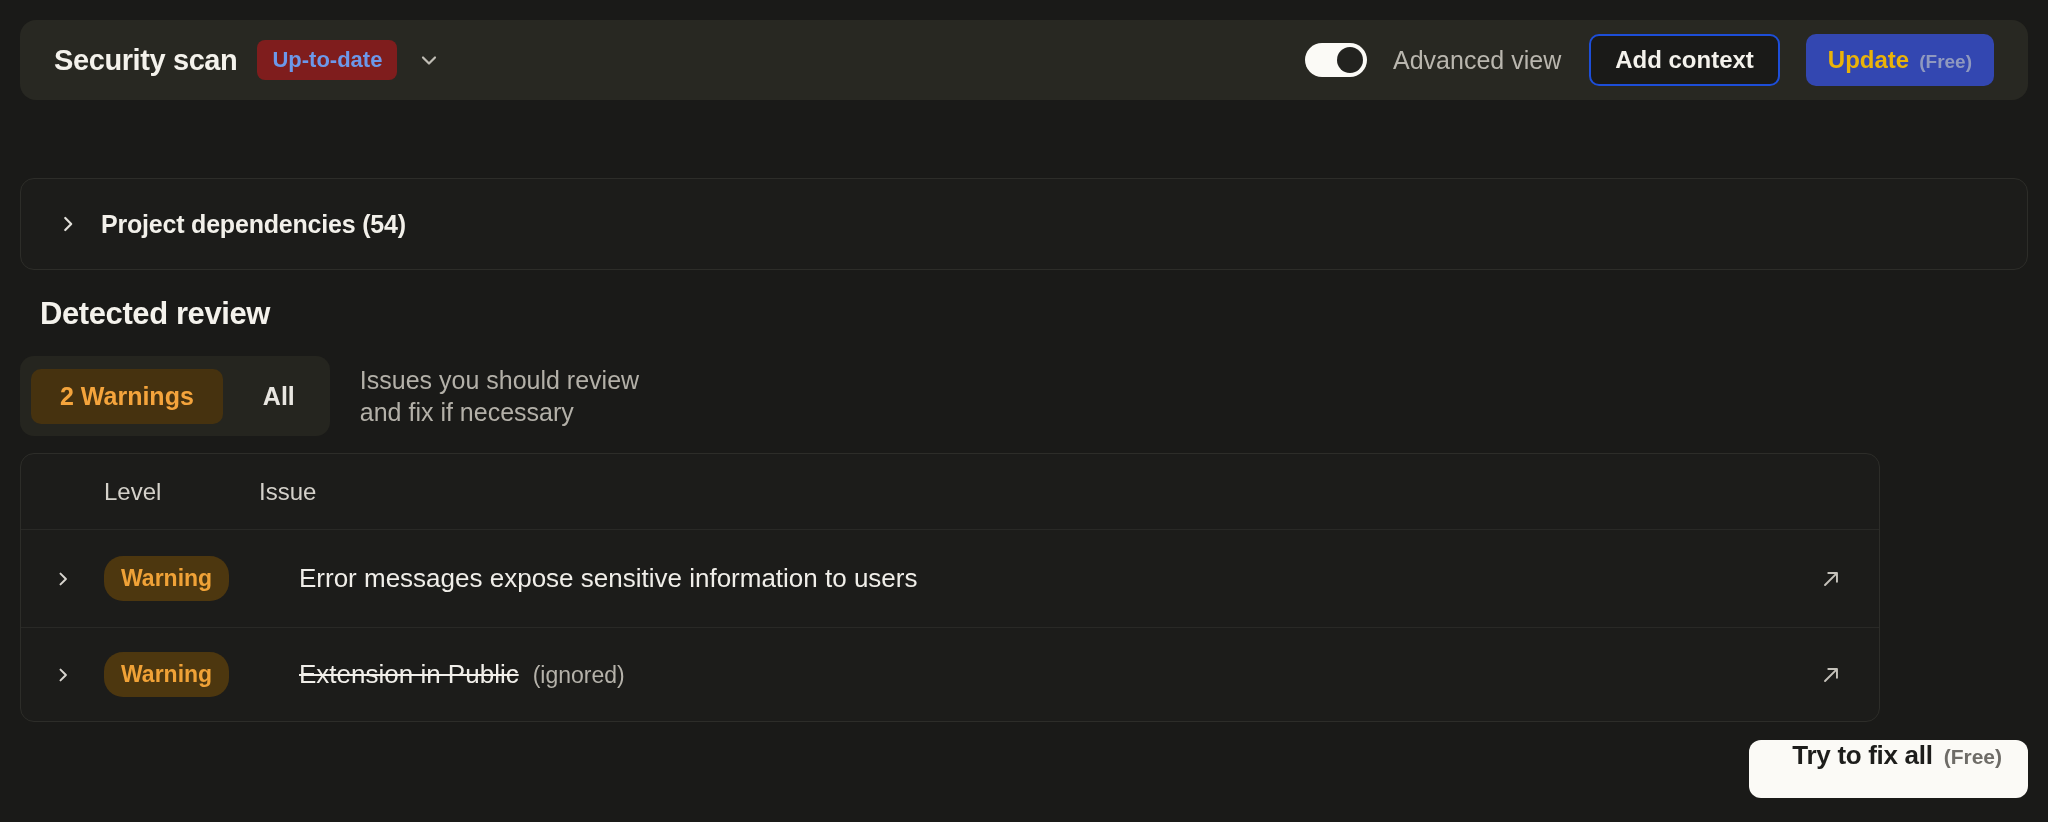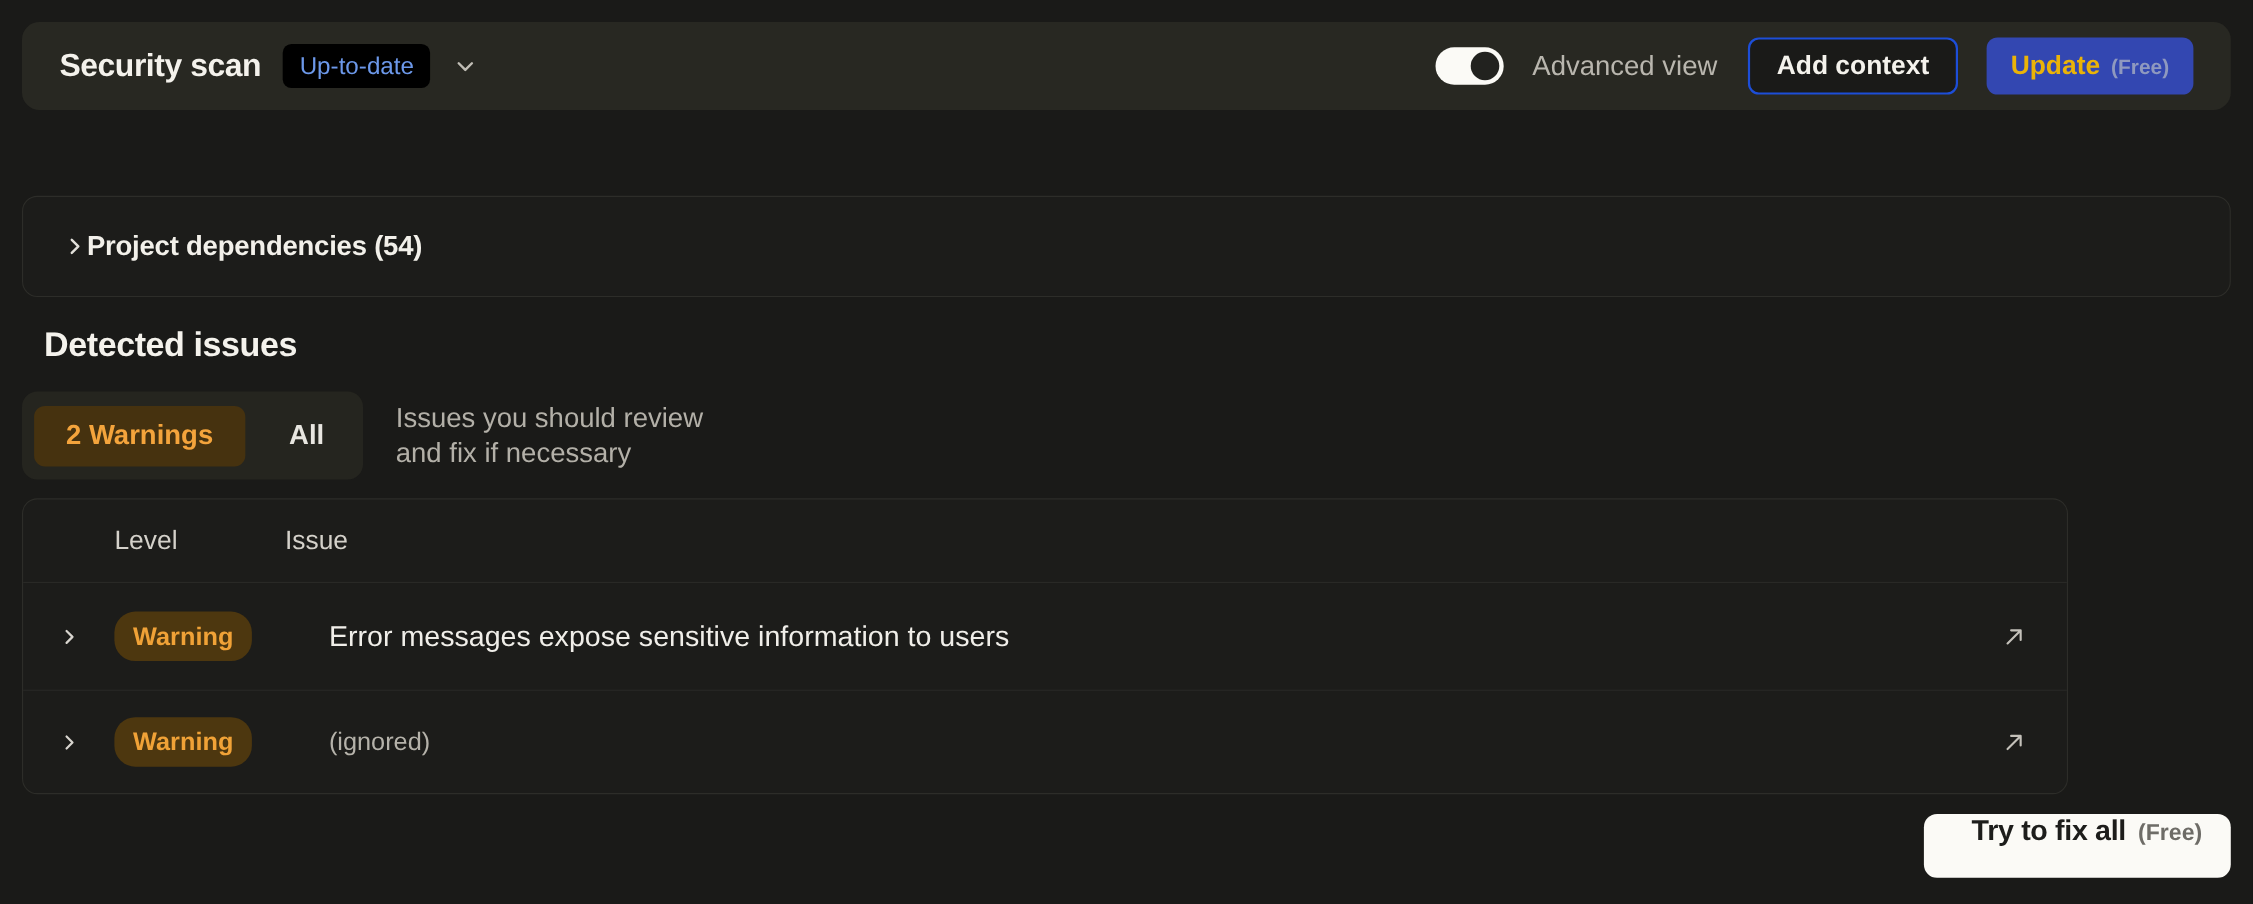--- a/index.html
+++ b/index.html
@@ -18,22 +18,22 @@
     background: #282822;
     border-radius: 16px;
     display: flex; align-items: center;
     padding: 0 34px 0 34px;
   }
   .topbar-left { display: flex; align-items: center; gap: 20px; }
   .page-title {
     font-size: 29px; font-weight: 700; color: #f4f2ec; letter-spacing: -0.4px;
   }
   .status-badge {
-    background: #000000; color: #6c98ea;
-    font-size: 22px; font-weight: 400;
+    background: #7f1d1d; color: #6c98ea;
+    font-size: 22px; font-weight: 700;
     padding: 7px 15px; border-radius: 8px;
   }
   .chev-down { color: #c0bdb5; display: flex; align-items: center; cursor: pointer; }
 
   .topbar-right { margin-left: auto; display: flex; align-items: center; gap: 26px; }
   .toggle {
     width: 62px; height: 34px; border-radius: 17px;
     background: #fbfaf6; position: relative; cursor: pointer;
   }
   .toggle .knob {
@@ -55,21 +55,21 @@
     font-family: inherit;
   }
   .btn-primary .lbl { font-size: 24px; font-weight: 700; color: #eab308; }
   .btn-primary .sub { font-size: 19px; font-weight: 600; color: #8f99bf; }
 
   
   .deps-card {
     left: 20px; top: 178px; width: 2008px; height: 92px;
     background: #1c1c1a;
     border: 1px solid #2d2d29; border-radius: 14px;
-    display: flex; align-items: center; 
+    display: flex; align-items: center; gap: 22px;
     padding-left: 36px; cursor: pointer;
   }
   .chev-right { color: #e2e0da; display: flex; align-items: center; }
   .deps-label { font-size: 25px; font-weight: 700; color: #f2f0ea; letter-spacing: -0.2px; }
 
   
   .detected-heading {
     left: 40px; top: 296px;
     font-size: 31px; font-weight: 700; color: #f4f2ec; letter-spacing: -0.4px;
   }
@@ -162,21 +162,21 @@
 
 <section class="abs deps-card">
   <span class="chev-right">
     <svg width="22" height="22" viewBox="0 0 24 24">
         <path d="M9 5.5l6.5 6.5L9 18.5" fill="none" stroke="currentColor" stroke-width="2.4" stroke-linecap="round" stroke-linejoin="round"></path>
       </svg>
   </span>
   <span class="deps-label">Project dependencies (54)</span>
 </section>
 
-<h2 class="abs detected-heading">Detected issues</h2>
+<h2 class="abs detected-heading">Detected review</h2>
 
 <div class="abs filter-row">
   <div class="filter-group">
     <button class="filter-btn active">2 Warnings</button>
     <button class="filter-btn">All</button>
   </div>
   <p class="filter-desc">Issues you should review and fix if necessary</p>
 </div>
 
 <div class="abs table-card">
@@ -205,20 +205,21 @@
   </div>
 
   <div class="trow">
     <span class="row-chev">
       <svg width="20" height="20" viewBox="0 0 24 24">
           <path d="M9 5.5l6.5 6.5L9 18.5" fill="none" stroke="currentColor" stroke-width="2.4" stroke-linecap="round" stroke-linejoin="round"></path>
         </svg>
     </span>
     <span class="warn-badge">Warning</span>
     <span class="issue-cell">
+      <span class="issue-text struck">Extension in Public</span>
       <span class="issue-suffix">(ignored)</span>
     </span>
     <span class="row-arrow">
       <svg width="26" height="26" viewBox="0 0 24 24">
           <path d="M6.5 17.5L17 7M9.5 6.5H17.5V14.5" fill="none" stroke="currentColor" stroke-width="1.8" stroke-linecap="round" stroke-linejoin="round"></path>
         </svg>
     </span>
   </div>
 </div>
 

